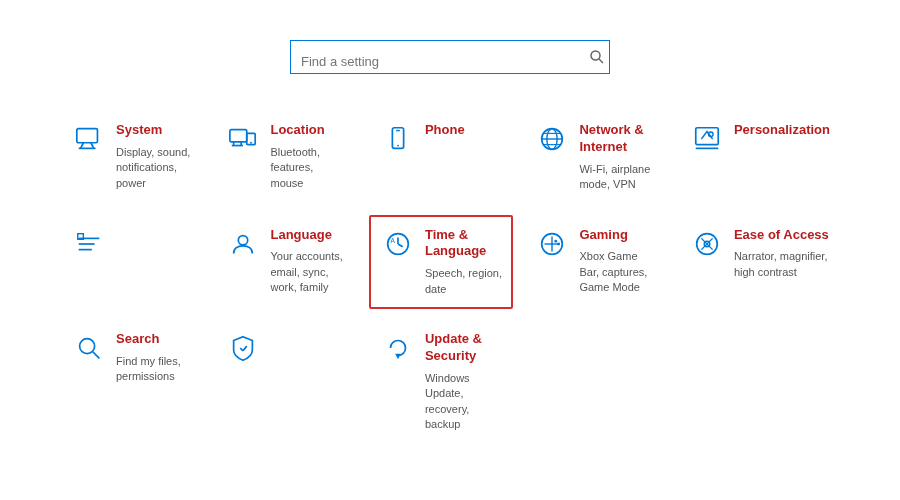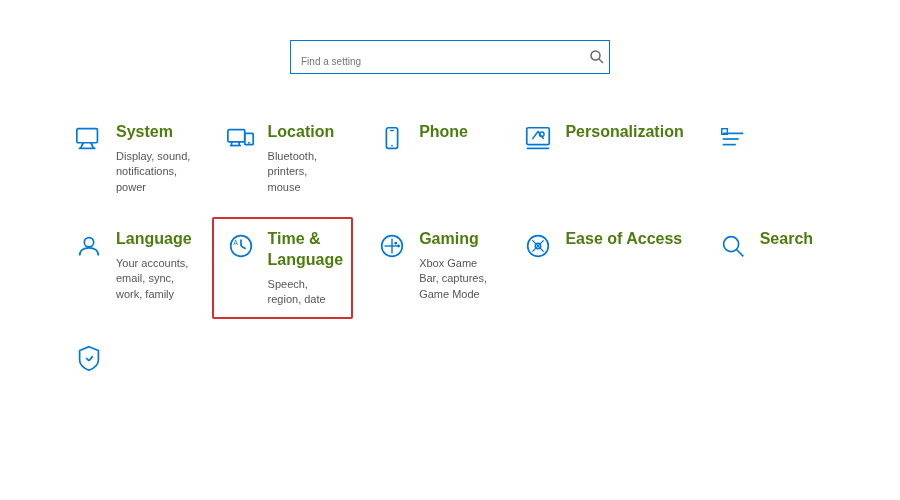--- a/index.html
+++ b/index.html
@@ -25,21 +25,21 @@
       margin-bottom: 36px;
       position: relative;
     }
 
     .search-bar {
       width: 100%;
       height: 34px;
       border: 1.5px solid #0078d7;
       outline: none;
       padding: 8px 30px 0 10px;
-      font-size: 10px;
+      font-size: 13px;
       color: #333;
       background: #fff;
     }
 
     .search-icon-btn {
       position: absolute;
       right: 6px;
       top: 50%;
       transform: translateY(-50%);
       background: none;
@@ -83,23 +83,23 @@
       justify-content: center;
     }
 
     .setting-text {
       display: flex;
       flex-direction: column;
       margin-left: 8px;
     }
 
     .setting-title {
-      font-size: 16px;
+      font-size: 13px;
       font-weight: 600;
-      color: #4d7c0f;
+      color: #b91c1c;
       line-height: 1.3;
     }
 
     .setting-subtitle {
       font-size: 11px;
       color: #555;
       margin-top: 6px;
       line-height: 1.4;
     }
 
@@ -145,33 +145,48 @@
       <rect x="2" y="6" width="18" height="13" rx="1.5" stroke="#0078d7" stroke-width="1.8" fill="none"></rect>
       <rect x="20" y="10" width="9" height="12" rx="1" stroke="#0078d7" stroke-width="1.8" fill="none"></rect>
       <circle cx="24.5" cy="20" r="1" fill="#0078d7"></circle>
       <line x1="6" y1="19" x2="6" y2="23" stroke="#0078d7" stroke-width="1.8"></line>
       <line x1="14" y1="19" x2="14" y2="23" stroke="#0078d7" stroke-width="1.8"></line>
       <line x1="4" y1="23" x2="16" y2="23" stroke="#0078d7" stroke-width="1.8"></line>
     </svg>
     </div>
     <div class="setting-text">
       <span class="setting-title">Location</span>
-      <span class="setting-subtitle">Bluetooth, printers, mouse</span>
+      <span class="setting-subtitle">Bluetooth, features, mouse</span>
     </div>
   </div>
       <div class="setting-item">
     <div class="setting-icon">
       <svg class="icon-svg" viewBox="0 0 32 32" fill="none" xmlns="http://www.w3.org/2000/svg">
       <rect x="10" y="4" width="12" height="22" rx="2" stroke="#0078d7" stroke-width="1.8" fill="none"></rect>
       <line x1="14" y1="7" x2="18" y2="7" stroke="#0078d7" stroke-width="1.5"></line>
       <circle cx="16" cy="23" r="1" fill="#0078d7"></circle>
     </svg>
     </div>
     <div class="setting-text">
       <span class="setting-title">Phone</span>
+    </div>
+  </div>
+      <div class="setting-item">
+    <div class="setting-icon">
+      <svg class="icon-svg" viewBox="0 0 32 32" fill="none" xmlns="http://www.w3.org/2000/svg">
+      <circle cx="16" cy="16" r="11" stroke="#0078d7" stroke-width="1.8" fill="none"></circle>
+      <ellipse cx="16" cy="16" rx="5.5" ry="11" stroke="#0078d7" stroke-width="1.5" fill="none"></ellipse>
+      <line x1="5" y1="16" x2="27" y2="16" stroke="#0078d7" stroke-width="1.5"></line>
+      <line x1="7" y1="10" x2="25" y2="10" stroke="#0078d7" stroke-width="1.2"></line>
+      <line x1="7" y1="22" x2="25" y2="22" stroke="#0078d7" stroke-width="1.2"></line>
+    </svg>
+    </div>
+    <div class="setting-text">
+      <span class="setting-title">Network &amp; Internet</span>
+      <span class="setting-subtitle">Wi-Fi, airplane mode, VPN</span>
     </div>
   </div>
       <div class="setting-item">
     <div class="setting-icon">
       <svg class="icon-svg" viewBox="0 0 32 32" fill="none" xmlns="http://www.w3.org/2000/svg">
       <rect x="4" y="4" width="24" height="18" rx="1.5" stroke="#0078d7" stroke-width="1.8" fill="none"></rect>
       <line x1="4" y1="26" x2="28" y2="26" stroke="#0078d7" stroke-width="1.8"></line>
       <path d="M10 16 L16 8 L22 16" stroke="#0078d7" stroke-width="1.5" fill="none"></path>
       <circle cx="20" cy="11" r="2.5" stroke="#0078d7" stroke-width="1.5" fill="none"></circle>
     </svg>
@@ -235,36 +250,50 @@
     <div class="setting-icon">
       <svg class="icon-svg" viewBox="0 0 32 32" fill="none" xmlns="http://www.w3.org/2000/svg">
       <circle cx="16" cy="16" r="11" stroke="#0078d7" stroke-width="1.8" fill="none"></circle>
       <line x1="10" y1="10" x2="22" y2="22" stroke="#0078d7" stroke-width="1.5"></line>
       <line x1="10" y1="22" x2="22" y2="10" stroke="#0078d7" stroke-width="1.5"></line>
       <circle cx="16" cy="16" r="3" stroke="#0078d7" stroke-width="1.5" fill="none"></circle>
     </svg>
     </div>
     <div class="setting-text">
       <span class="setting-title">Ease of Access</span>
+      <span class="setting-subtitle">Narrator, magnifier, high contrast</span>
     </div>
   </div>
       <div class="setting-item">
     <div class="setting-icon">
       <svg class="icon-svg" viewBox="0 0 32 32" fill="none" xmlns="http://www.w3.org/2000/svg">
       <circle cx="14" cy="14" r="8" stroke="#0078d7" stroke-width="1.8" fill="none"></circle>
       <line x1="20" y1="20" x2="27" y2="27" stroke="#0078d7" stroke-width="1.8"></line>
     </svg>
     </div>
     <div class="setting-text">
       <span class="setting-title">Search</span>
+      <span class="setting-subtitle">Find my files, permissions</span>
     </div>
   </div>
       <div class="setting-item">
     <div class="setting-icon">
       <svg class="icon-svg" viewBox="0 0 32 32" fill="none" xmlns="http://www.w3.org/2000/svg">
       <path d="M16 4 L26 8 L26 18 C26 23 21 27 16 29 C11 27 6 23 6 18 L6 8 Z" stroke="#0078d7" stroke-width="1.8" fill="none"></path>
       <line x1="13" y1="16" x2="16" y2="19" stroke="#0078d7" stroke-width="1.8"></line>
       <line x1="16" y1="19" x2="20" y2="14" stroke="#0078d7" stroke-width="1.8"></line>
     </svg>
     </div>
   </div>
+      <div class="setting-item">
+    <div class="setting-icon">
+      <svg class="icon-svg" viewBox="0 0 32 32" fill="none" xmlns="http://www.w3.org/2000/svg">
+      <path d="M8 16 A8 8 0 1 1 16 24" stroke="#0078d7" stroke-width="1.8" fill="none"></path>
+      <polygon points="13,22 16,28 19,22" fill="#0078d7"></polygon>
+    </svg>
+    </div>
+    <div class="setting-text">
+      <span class="setting-title">Update &amp; Security</span>
+      <span class="setting-subtitle">Windows Update, recovery, backup</span>
+    </div>
+  </div>
     </div>
 </div>
 
 </body></html>

